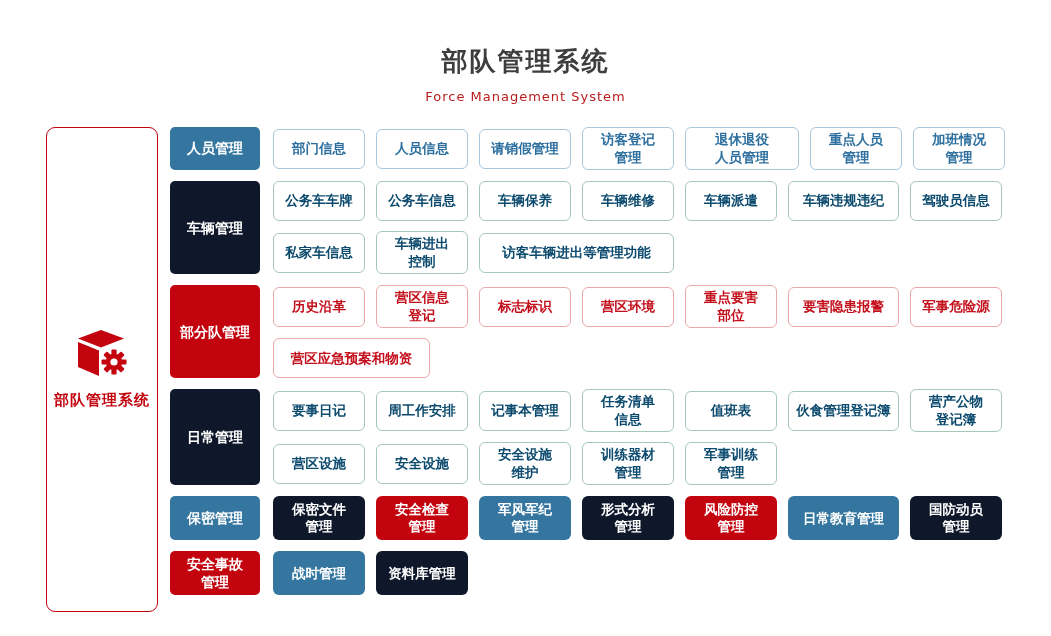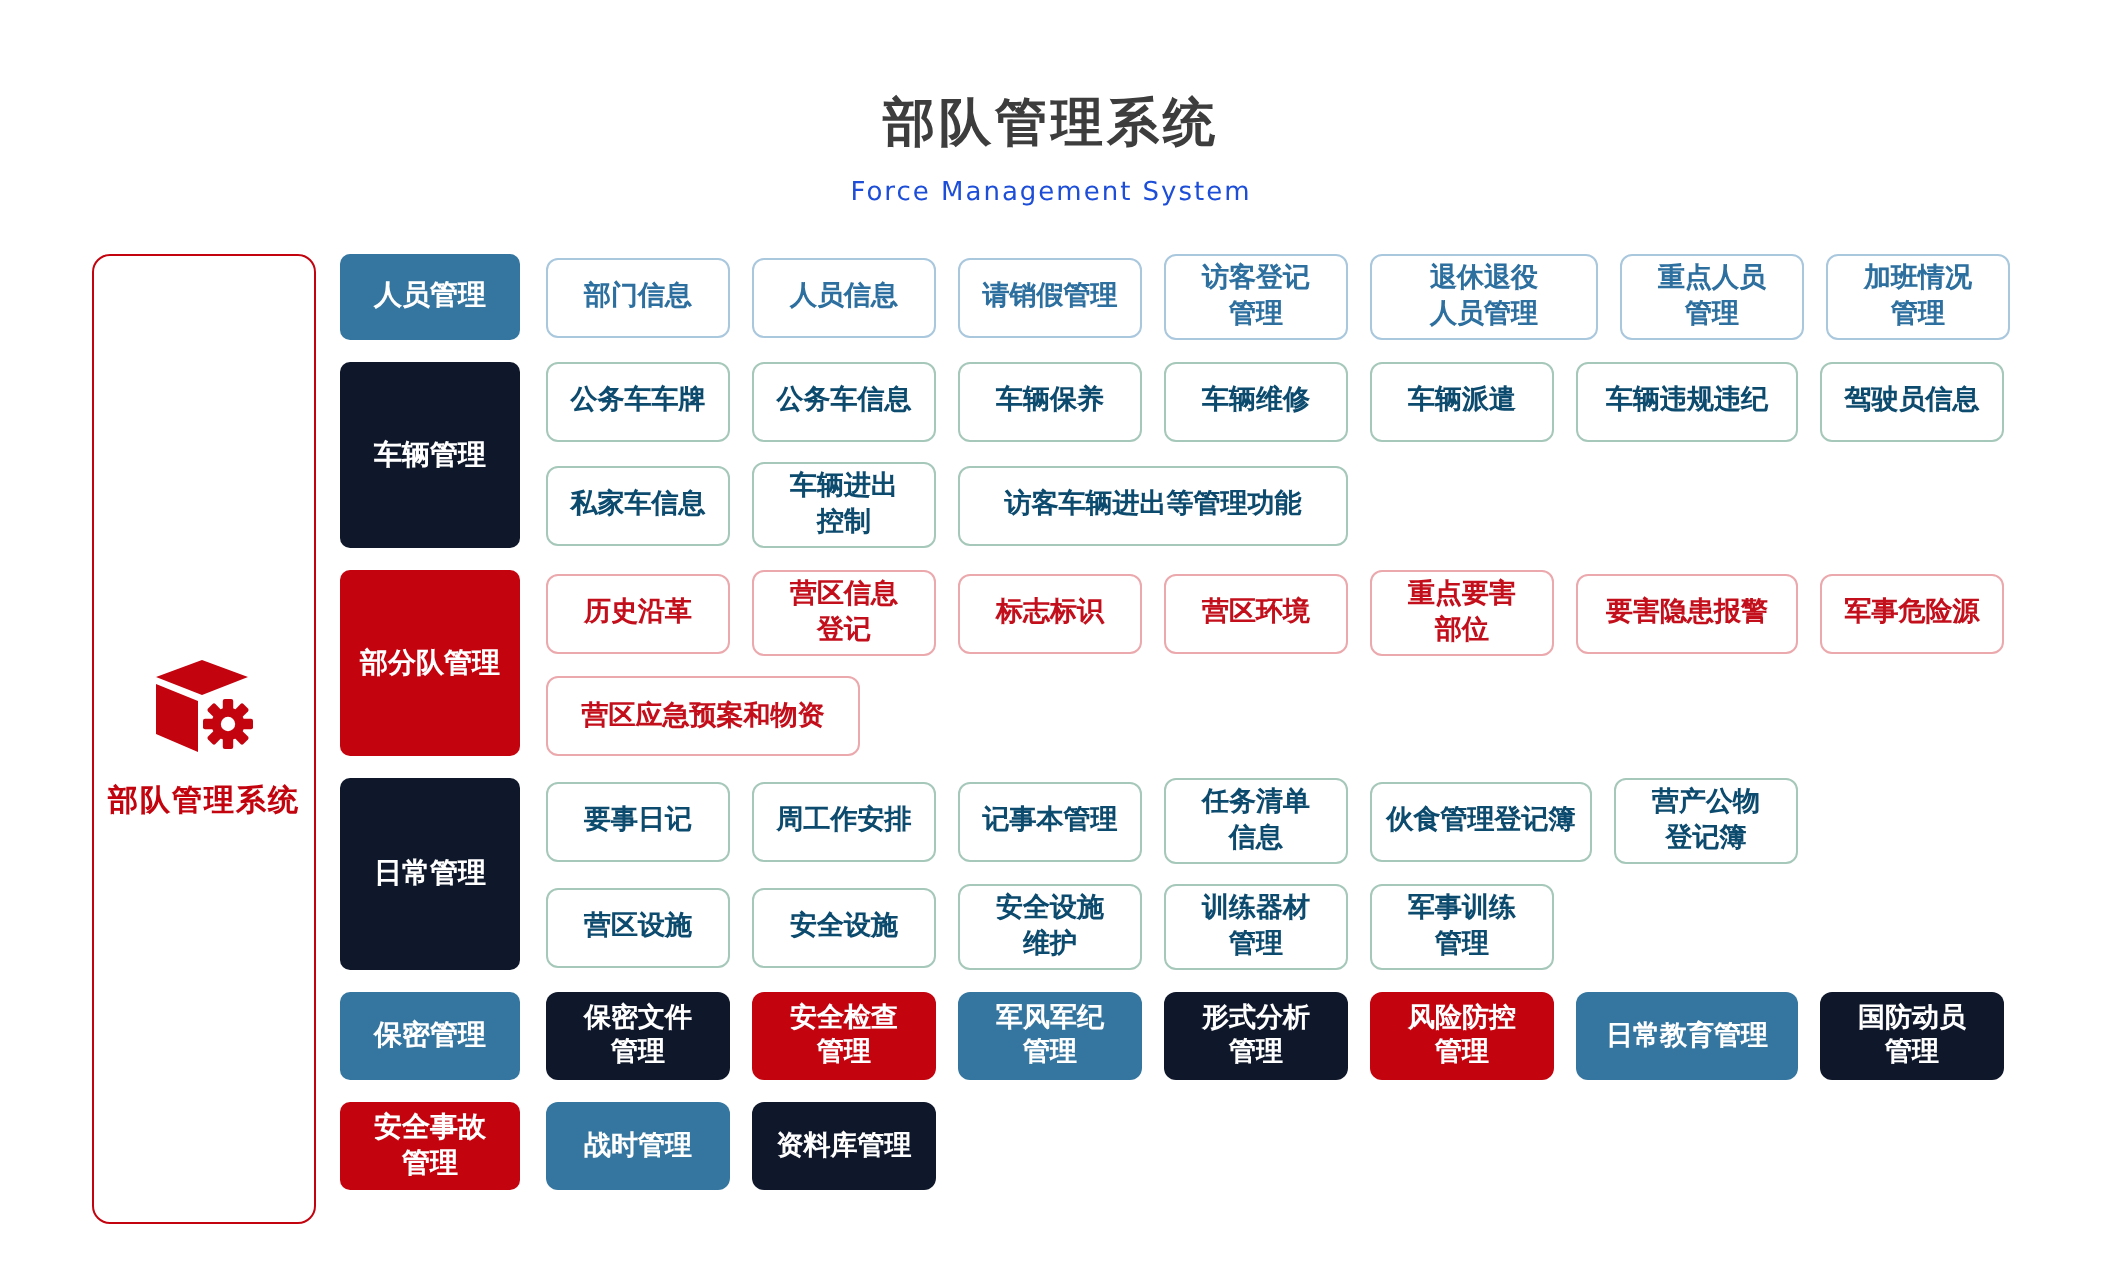--- a/index.html
+++ b/index.html
@@ -2,21 +2,21 @@
 <html><head>
 <meta charset="utf-8">
 <style>
   html,body{margin:0;padding:0;}
   body{
     width:1051px;height:636px;position:relative;background:#fff;overflow:hidden;
     font-family:"DejaVu Sans","Liberation Sans",sans-serif;
   }
   .header{position:absolute;top:44px;left:0;width:100%;text-align:center;}
   .title{margin:0;font-size:26px;font-weight:bold;color:#3d3d3d;letter-spacing:2px;}
-  .subtitle{margin-top:10px;font-size:13px;color:#1d4ed8;letter-spacing:1px;}
+  .subtitle{margin-top:10px;font-size:13px;color:#b91c1c;letter-spacing:1px;}
 
   .root{
     position:absolute;left:46px;top:127px;width:112px;height:485px;
     border:1px solid #c3040f;border-radius:9px;background:#fff;
     display:flex;flex-direction:column;align-items:center;justify-content:center;gap:12px;
     box-sizing:border-box;
   }
   .root-label{color:#c3040f;font-size:15px;font-weight:bold;letter-spacing:1px;}
 
   .main{position:absolute;left:170px;top:127px;width:860px;}
@@ -144,20 +144,21 @@
 
   <div class="section">
     <div class="cat sb green">日常管理</div>
     <div class="grid">
       <div class="line">
         <div class="item ob green">要事日记</div>
         <div class="item ob green">周工作安排</div>
         <div class="item ob green">记事本管理</div>
         <div class="item ob green">任务清单
 信息</div>
+        <div class="item ob green">值班表</div>
         <div class="item ob green w111">伙食管理登记簿</div>
         <div class="item ob green">营产公物
 登记簿</div>
       </div>
       <div class="line">
         <div class="item ob green">营区设施</div>
         <div class="item ob green">安全设施</div>
         <div class="item ob green">安全设施
 维护</div>
         <div class="item ob green">训练器材

